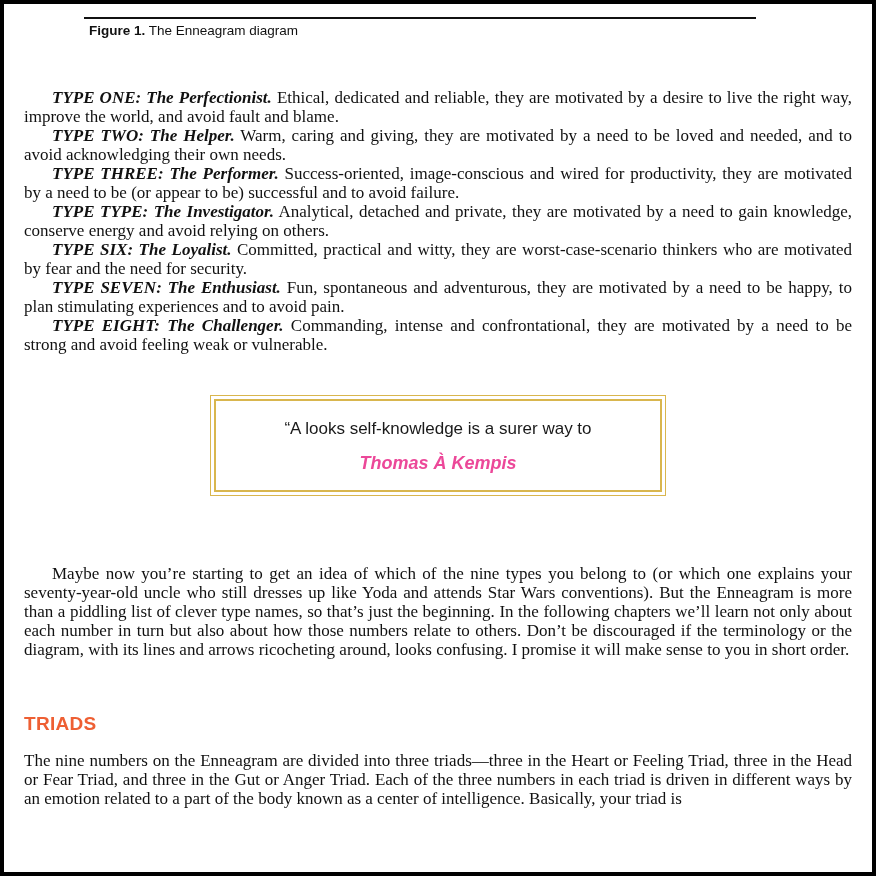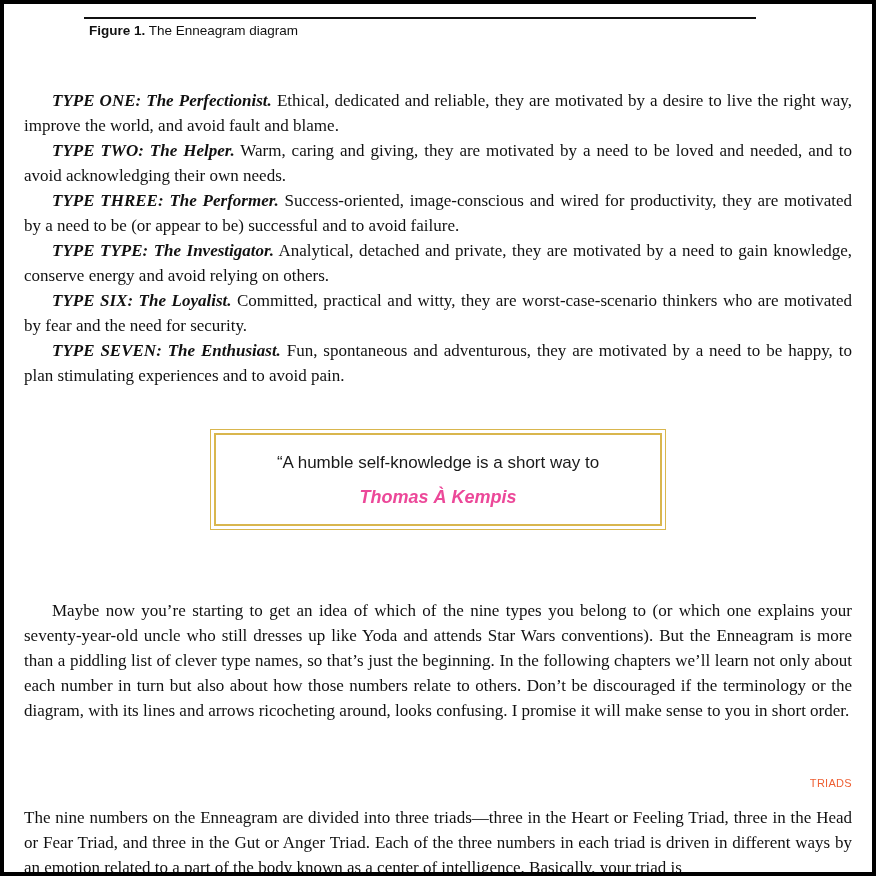--- a/index.html
+++ b/index.html
@@ -37,21 +37,21 @@
   .figure-caption .cap-label {
     font-weight: bold;
   }
   
   .body-block {
     margin-top: 50px;
   }
   .para {
     margin: 0;
     font-size: 17px;
-    line-height: 25px;
+    line-height: 19px;
     text-align: justify;
   }
   .type-para {
     text-indent: 28px;
   }
   .lead {
     font-weight: bold;
     font-style: italic;
   }
   
@@ -87,25 +87,24 @@
   }
   
   .maybe-para {
     margin-top: 68px;
     text-indent: 28px;
   }
   
   .triads-heading {
     margin: 54px 0 0 0;
     font-family: "Liberation Sans", sans-serif;
-    font-weight: normal;
-    font-size: 11px;
+    font-weight: bold;
+    font-size: 19px;
     letter-spacing: 0.3px;
     color: var(--accent, #ee5f33);
-    text-align: right;
   }
   .triads-para {
     margin-top: 16px;
     text-indent: 0;
   }
 </style>
 </head>
 <body>
 
 <div class="page">
@@ -116,26 +115,27 @@
 
   <div class="content">
 
     <div class="body-block">
       <p class="para type-para"><span class="lead">TYPE ONE: The Perfectionist.</span><span> Ethical, dedicated and reliable, they are motivated by a desire to live the right way, improve the world, and avoid fault and blame.</span></p>
       <p class="para type-para"><span class="lead">TYPE TWO: The Helper.</span><span> Warm, caring and giving, they are motivated by a need to be loved and needed, and to avoid acknowledging their own needs.</span></p>
       <p class="para type-para"><span class="lead">TYPE THREE: The Performer.</span><span> Success-oriented, image-conscious and wired for productivity, they are motivated by a need to be (or appear to be) successful and to avoid failure.</span></p>
       <p class="para type-para"><span class="lead">TYPE TYPE: The Investigator.</span><span> Analytical, detached and private, they are motivated by a need to gain knowledge, conserve energy and avoid relying on others.</span></p>
       <p class="para type-para"><span class="lead">TYPE SIX: The Loyalist.</span><span> Committed, practical and witty, they are worst-case-scenario thinkers who are motivated by fear and the need for security.</span></p>
       <p class="para type-para"><span class="lead">TYPE SEVEN: The Enthusiast.</span><span> Fun, spontaneous and adventurous, they are motivated by a need to be happy, to plan stimulating experiences and to avoid pain.</span></p>
+      <p class="para type-para"><span class="lead">TYPE EIGHT: The Challenger.</span><span> Commanding, intense and confrontational, they are motivated by a need to be strong and avoid feeling weak or vulnerable.</span></p>
     </div>
 
     <div class="quote-wrap">
       <div class="quote-box-outer">
         <div class="quote-box-inner">
-          <div class="quote-line">“A humble self-knowledge is a short way to</div>
+          <div class="quote-line">“A looks self-knowledge is a surer way to</div>
           <div class="quote-attrib">Thomas À Kempis</div>
         </div>
       </div>
     </div>
 
     <p class="para maybe-para">Maybe now you’re starting to get an idea of which of the nine types you belong to (or which one explains your seventy-year-old uncle who still dresses up like Yoda and attends Star Wars conventions). But the Enneagram is more than a piddling list of clever type names, so that’s just the beginning. In the following chapters we’ll learn not only about each number in turn but also about how those numbers relate to others. Don’t be discouraged if the terminology or the diagram, with its lines and arrows ricocheting around, looks confusing. I promise it will make sense to you in short order.</p>
 
     <h2 class="triads-heading">TRIADS</h2>
 
     <p class="para triads-para">The nine numbers on the Enneagram are divided into three triads—three in the Heart or Feeling Triad, three in the Head or Fear Triad, and three in the Gut or Anger Triad. Each of the three numbers in each triad is driven in different ways by an emotion related to a part of the body known as a center of intelligence. Basically, your triad is</p>

